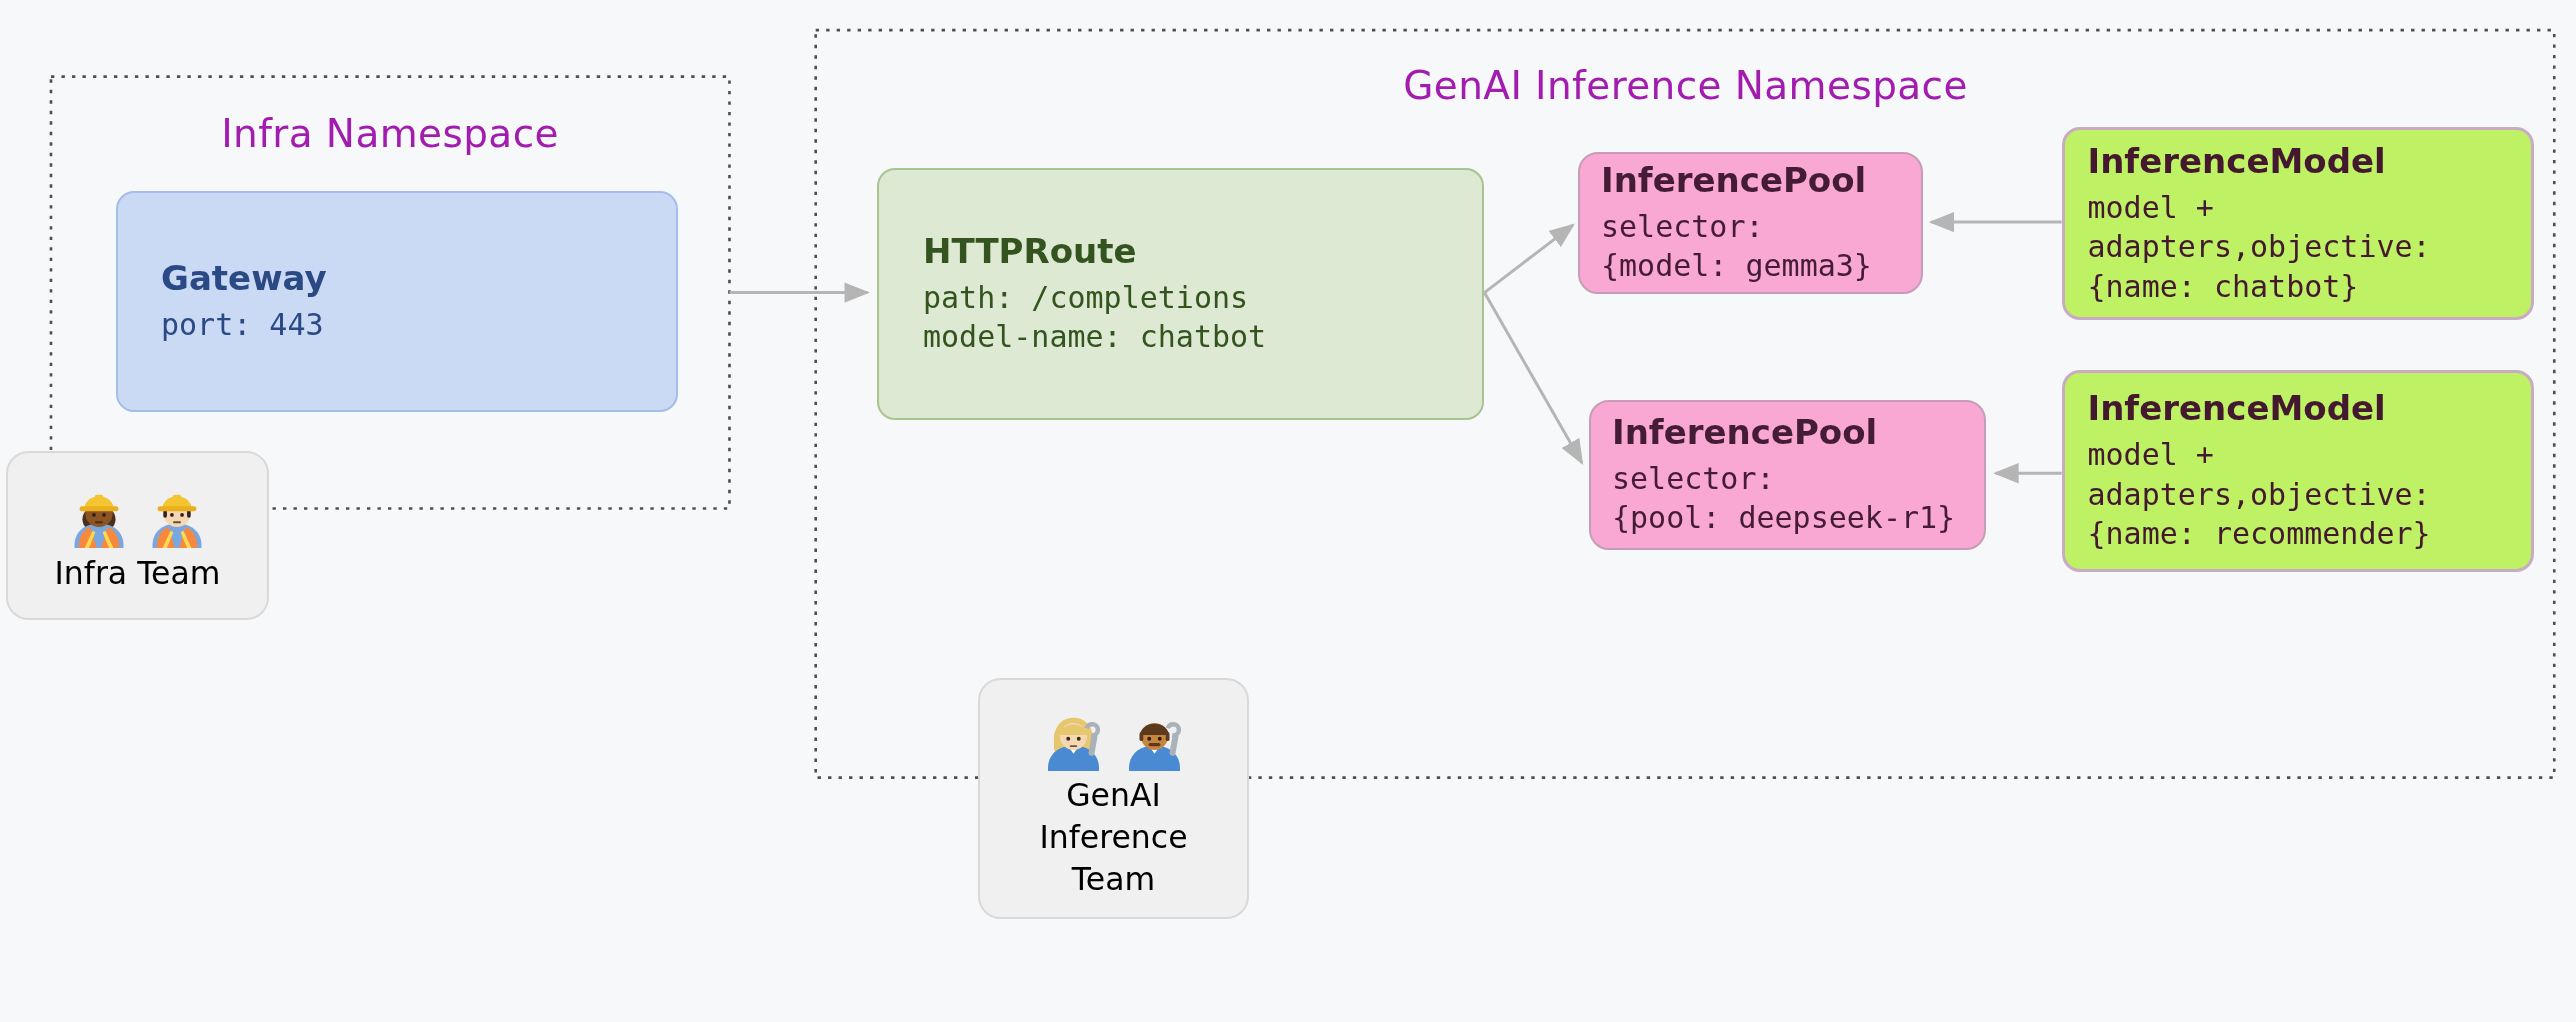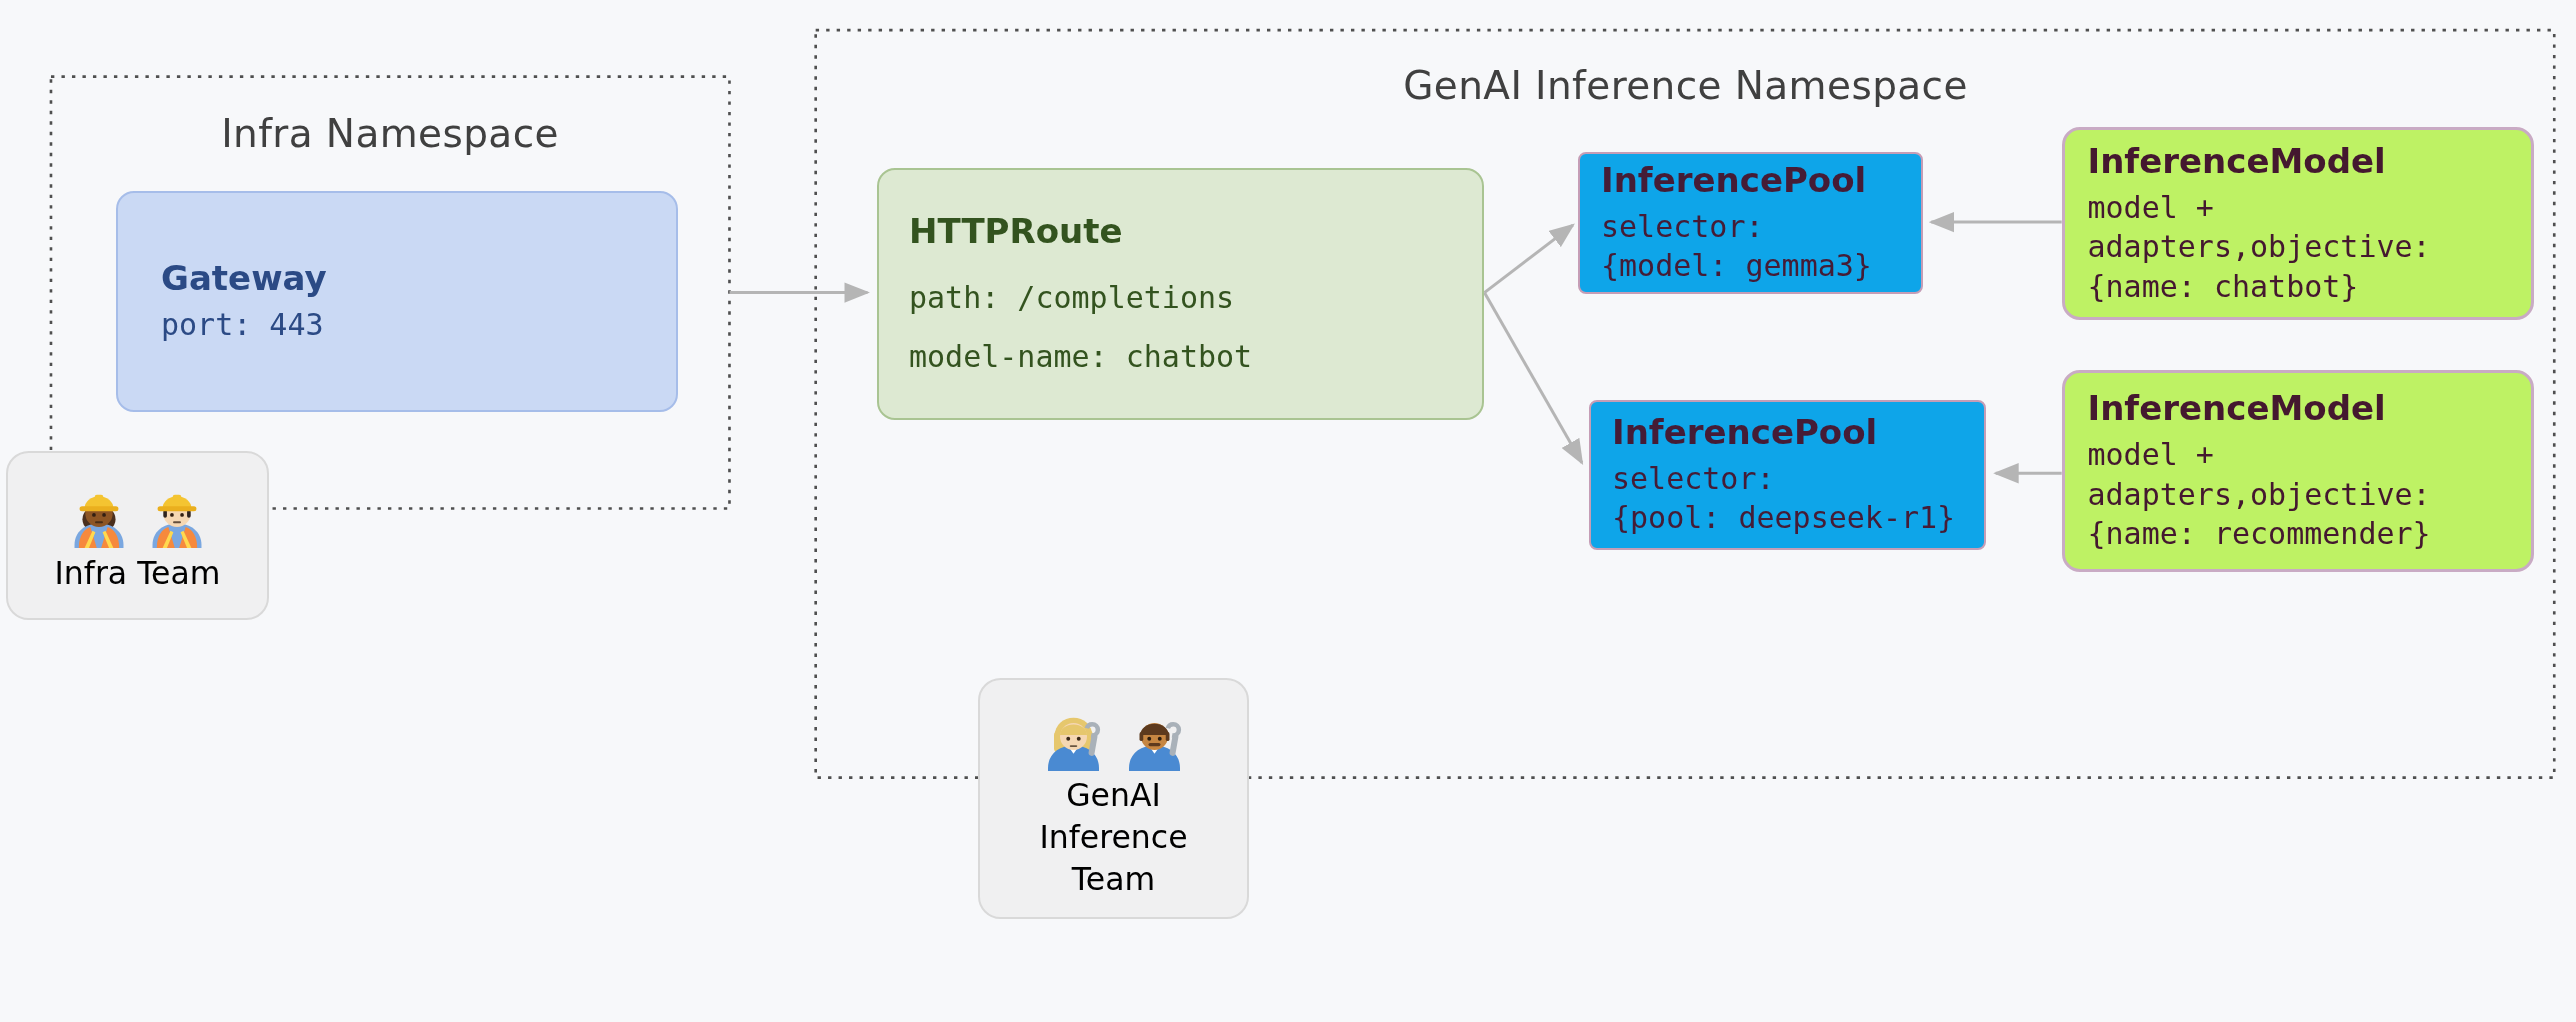--- a/index.html
+++ b/index.html
@@ -2,33 +2,33 @@
 <html style="font-size:12px"><head>
 <meta charset="utf-8">
 <style>
   html,body{margin:0;padding:0;background:#f7f8fa;}
   #canvas{
     position:relative;width:2576px;height:1023px;background:#f7f8fa;overflow:hidden;
     font-family:"DejaVu Sans","Liberation Sans",sans-serif;
   }
   #edges{position:absolute;left:0;top:0;width:2576px;height:1023px;pointer-events:none;}
   .ns-title{
-    position:absolute;text-align:center;font-size:39px;color:#404040;letter-spacing:0.4px;
+    position:absolute;text-align:center;font-size:39px;color:#a21caf;letter-spacing:0.4px;
   }
   .node{
     position:absolute;box-sizing:border-box;border-style:solid;border-width:2.2px;border-radius:18px;
     display:flex;flex-direction:column;justify-content:center;align-items:flex-start;
   }
   .node .node-title{font-weight:bold;font-size:34px;line-height:1.2;margin:0 0 6px 0;}
   .node .node-line{font-family:"DejaVu Sans Mono","Liberation Mono",monospace;font-size:30px;line-height:1.32;white-space:pre;}
   .node.gateway{left:116px;top:191px;width:562px;height:221px;background:#cad9f4;border-color:#a6bde9;padding-left:43px;}
   .node.gateway .node-title,.node.gateway .node-line{color:#2b4a85;}
-  .node.httproute{left:877px;top:168px;width:607px;height:252px;background:#dde9d2;border-color:#a9c492;padding-left:30px;gap:20px;}
+  .node.httproute{left:877px;top:168px;width:607px;height:252px;background:#dde9d2;border-color:#a9c492;padding-left:44px;}
   .node.httproute .node-title,.node.httproute .node-line{color:#33531f;}
-  .node.pool{background:#0ea5e9;border-color:#c59db6;padding-left:21px;border-radius:8px;}
+  .node.pool{background:#f9a8d4;border-color:#c59db6;padding-left:21px;border-radius:20px;}
   .node.pool .node-title,.node.pool .node-line{color:#451c36;}
   .node.pool1{left:1578px;top:152px;width:345px;height:142px;}
   .node.pool2{left:1589px;top:400px;width:397px;height:150px;}
   .node.model{background:#bef264;border-color:#c9abc4;border-width:3px;padding-left:22.5px;}
   .node.model .node-title,.node.model .node-line{color:#44182f;}
   .node.model1{left:2062px;top:127px;width:472px;height:193px;}
   .node.model2{left:2062px;top:370px;width:472px;height:202px;}
   .team{
     position:absolute;box-sizing:border-box;background:#f0f0f1;border:2.2px solid #d9d9d9;border-radius:22.5px;
     display:flex;flex-direction:column;justify-content:center;align-items:center;

